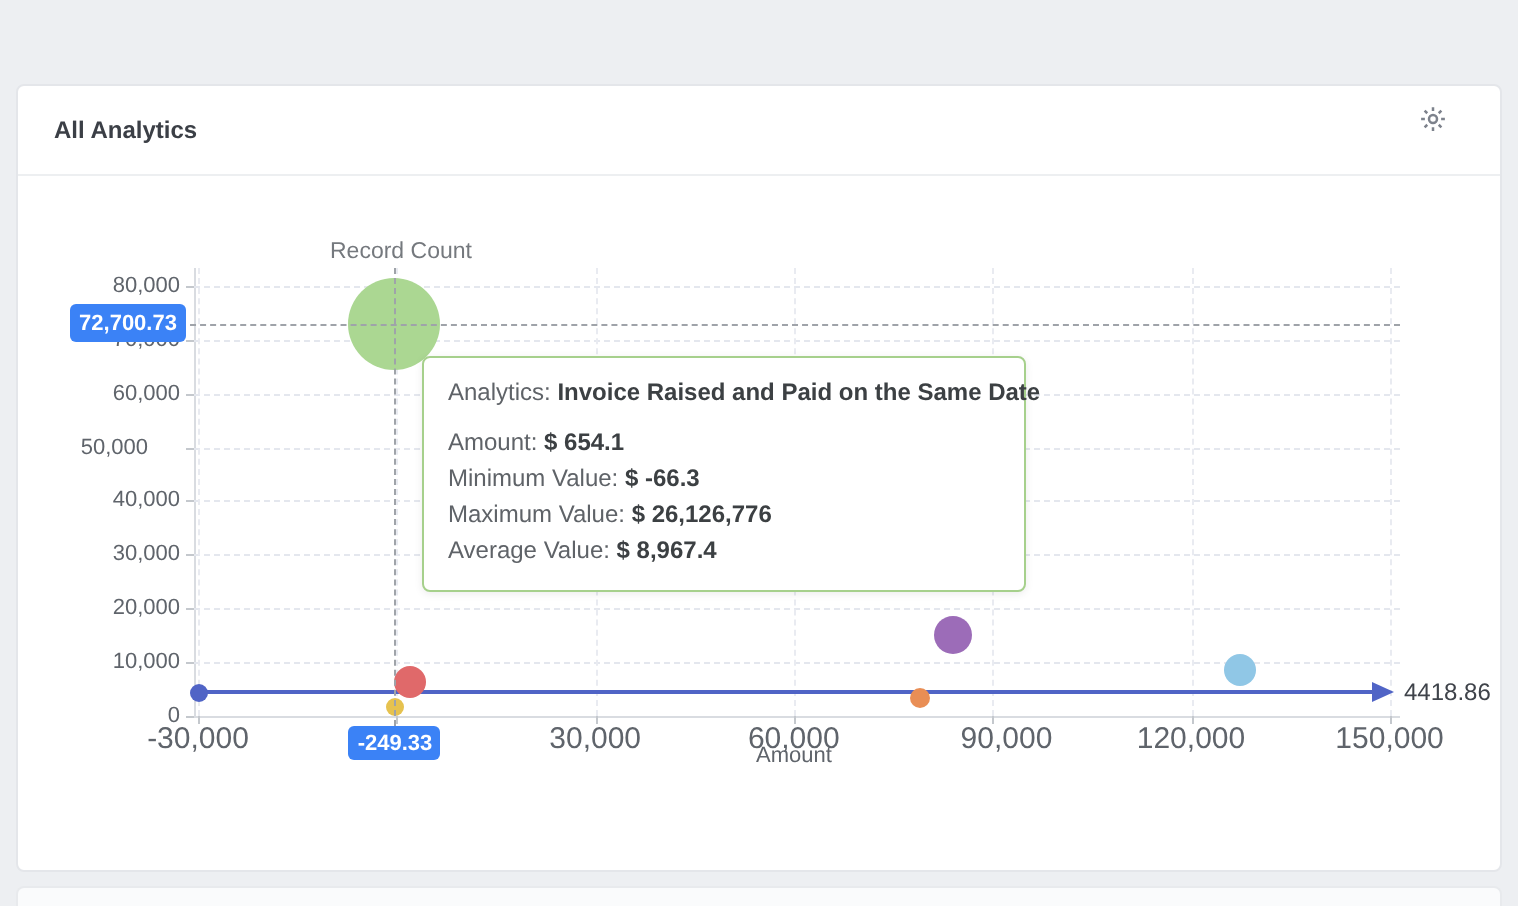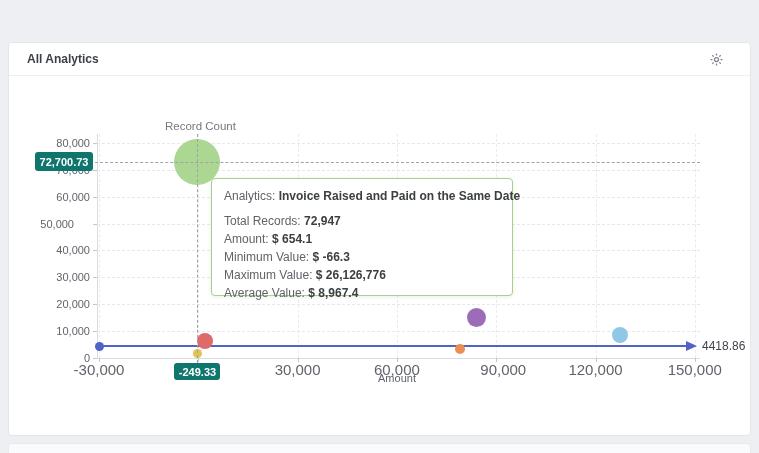--- a/index.html
+++ b/index.html
@@ -7,21 +7,21 @@
   body { background:#edeff2; font-family:"Liberation Sans", sans-serif; overflow:hidden; }
   .page { position:relative; width:759px; height:453px; }
 
   .banner { position:absolute; left:8px; top:8px; width:743px; height:26px;
     background:#ffffff; border:1px solid #e4e6ea; border-radius:3px;
     display:flex; align-items:center; padding-left:10px;
     font-size:11px; color:#3b3f46; }
 
   .card-main { position:absolute; left:8px; top:42px; width:743px; height:394px;
     background:#ffffff; border:1px solid #e4e6ea; border-radius:4px; }
-  .card-header { position:absolute; left:0; top:0; width:100%; height:33px;
+  .card-header { position:absolute; left:0; top:0; width:100%; height:45px;
     border-bottom:1px solid #edeff1; display:flex; align-items:center; }
   .card-title { font-size:12px; font-weight:bold; color:#3b3f46; padding-left:18px; }
   .gear { position:absolute; right:26px; top:9px; width:15px; height:15px; cursor:pointer; }
 
   .sliver { position:absolute; left:8px; top:443px; width:743px; height:10px;
     background:#fafbfc; border:1px solid #e8eaed; border-bottom:none;
     border-radius:4px 4px 0 0; }
 
   #chart { position:absolute; left:0; top:0; width:759px; height:453px; pointer-events:none; }
   #chart > div { position:absolute; }
@@ -39,21 +39,21 @@
   .cross-h { left:90px; width:610px; height:0; border-top:1px dashed #9fa3a9; z-index:5; }
   .cross-v { width:0; height:229px; border-left:1px dashed #9fa3a9; z-index:5; }
 
   .series-line { height:2px; z-index:3; }
   .arrow-head { width:0; height:0; border-top:5px solid transparent;
     border-bottom:5px solid transparent; z-index:3; }
   .line-label { font-size:12px; color:#3f434a; white-space:nowrap; overflow:hidden; z-index:3; }
 
   .bubble { border-radius:50%; z-index:4; pointer-events:auto; cursor:pointer; }
 
-  .axis-badge { background:#0f766e; color:#ffffff; font-size:11px; font-weight:bold;
+  .axis-badge { background:#3b82f6; color:#ffffff; font-size:11px; font-weight:bold;
     border-radius:3px; display:flex; align-items:center; justify-content:center;
     z-index:6; white-space:nowrap; }
 
   .tooltip { position:absolute; left:211px; top:178px; width:302px; height:118px;
     background:#ffffff; border:1.5px solid #a6d08c; border-radius:4px;
     box-shadow:0 1px 4px rgba(0,0,0,0.08); z-index:7; padding:10px 12px 8px 12px;
     font-size:12px; }
   .tt-title { color:#5f6368; margin-bottom:9px; white-space:nowrap; }
   .tt-title b { color:#3c4043; }
   .tt-row { color:#5f6368; line-height:18px; white-space:nowrap; }
@@ -140,21 +140,20 @@
       <div class="bubble" style="left: 612.325px; top: 327.135px; width: 16px; height: 16px; background: rgb(144, 199, 230);"></div>
       <div class="cross-h" style="top: 162.435px;"></div>
       <div class="cross-v" style="left: 197.475px; top: 134px;"></div>
       <div class="axis-badge" style="left: 35px; top: 152.435px; width: 58px; height: 19px;">72,700.73</div>
       <div class="axis-badge" style="left: 174.475px; top: 363px; width: 46px; height: 17px;">-249.33</div>
     </div>
 
   <div class="tooltip">
     <div class="tt-title"><span>Analytics: </span><b>Invoice Raised and Paid on the Same Date</b></div>
     <div id="tt-rows">
-        <div class="tt-row"><span>Total Records: </span><b>72,947</b></div>
         <div class="tt-row"><span>Amount: </span><b>$ 654.1</b></div>
         <div class="tt-row"><span>Minimum Value: </span><b>$ -66.3</b></div>
         <div class="tt-row"><span>Maximum Value: </span><b>$ 26,126,776</b></div>
         <div class="tt-row"><span>Average Value: </span><b>$ 8,967.4</b></div>
       </div>
   </div>
 
   <div class="sliver"></div>
 </div>
 

